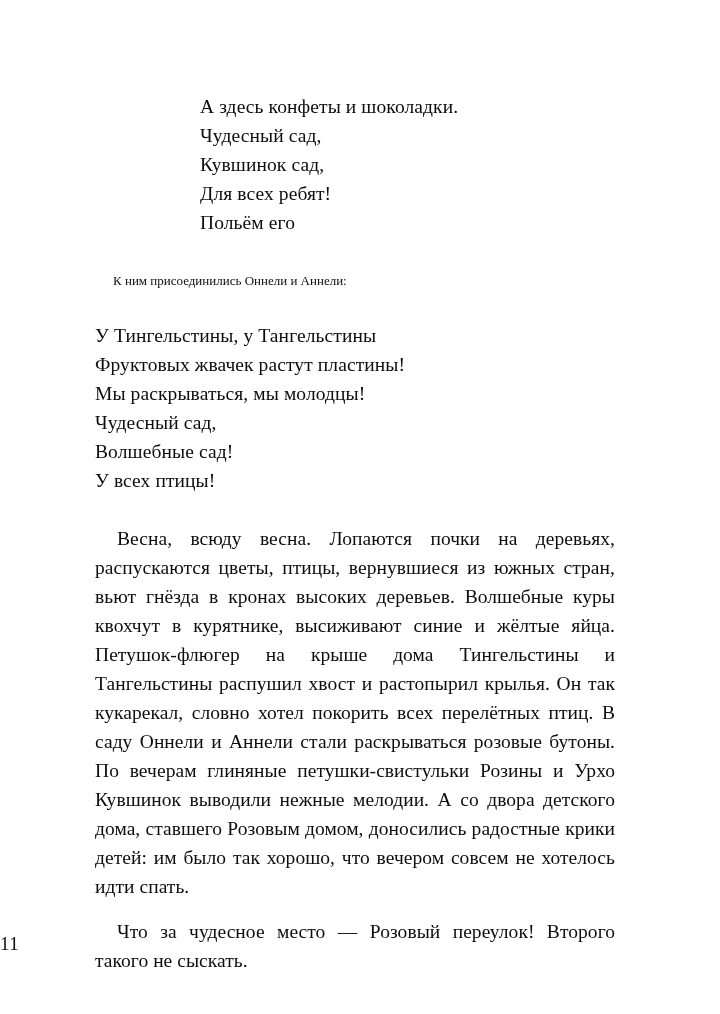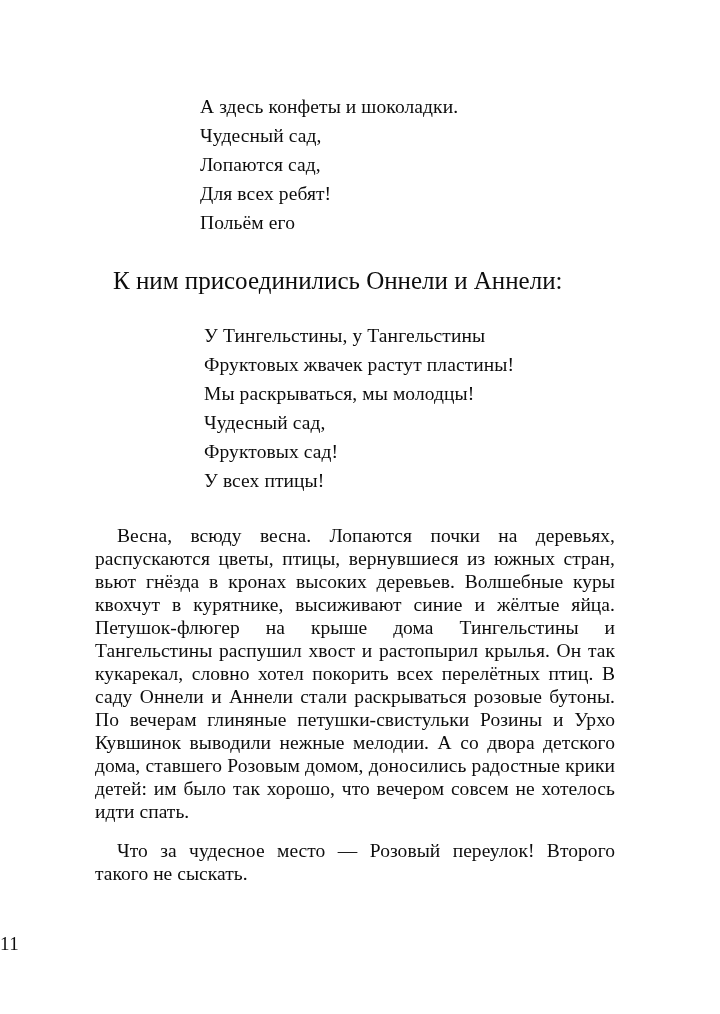--- a/index.html
+++ b/index.html
@@ -43,36 +43,35 @@
     font-size: 19.5px;
     line-height: 29px;
     white-space: pre;
     letter-spacing: 0.1px;
   }
 
   .poem-first {
     margin-left: 105px;
   }
   .poem-second {
-    margin-left: 109px;
   }
 
   
   .intro-line {
-    font-size: 25px;
+    font-size: 13px;
     line-height: 29px;
     text-indent: 18px;
     margin: 0;
   }
 
   
   .prose {
     margin: 0;
     font-size: 19.5px;
-    line-height: 23px;
+    line-height: 29px;
     text-align: justify;
     text-justify: inter-word;
     text-indent: 22px;
     hyphens: manual;
     letter-spacing: 0.05px;
   }
   .prose + .prose {
     margin-top: 16px;
   }
 
@@ -95,37 +94,37 @@
 </head>
 <body>
 
 <div class="page">
 
   <div class="text-block">
 
     <div class="poem poem-first">
       <div class="verse-line">А здесь конфеты и шоколадки.</div>
       <div class="verse-line">Чудесный сад,</div>
-      <div class="verse-line">Лопаются сад,</div>
+      <div class="verse-line">Кувшинок сад,</div>
       <div class="verse-line">Для всех ребят!</div>
       <div class="verse-line">Польём его</div>
     </div>
 
     <div class="gap-poem-to-intro"></div>
 
     <p class="intro-line">К ним присоединились Оннели и Аннели:</p>
 
     <div class="gap-intro-to-poem"></div>
 
     <div class="poem poem-second">
       <div class="verse-line">У Тингельстины, у Тангельстины</div>
       <div class="verse-line">Фруктовых жвачек растут пластины!</div>
       <div class="verse-line">Мы раскрываться, мы молодцы!</div>
       <div class="verse-line">Чудесный сад,</div>
-      <div class="verse-line">Фруктовых сад!</div>
+      <div class="verse-line">Волшебные сад!</div>
       <div class="verse-line">У всех птицы!</div>
     </div>
 
     <div class="gap-poem-to-prose"></div>
 
     <p class="prose">Весна, всюду весна. Лопаются почки на деревьях, распускаются цветы, птицы, вернувшиеся из южных стран, вьют гнёзда в кронах высоких деревьев. Волшебные куры квохчут в курятнике, высиживают синие и жёлтые яйца. Петушок-флюгер на крыше дома Тингельстины и Тангельстины распушил хвост и растопырил крылья. Он так кукарекал, словно хотел покорить всех перелётных птиц. В саду Оннели и Аннели стали раскрываться розовые бутоны. По вечерам глиняные петушки-свистульки Розины и Урхо Кувшинок выводили нежные мелодии. А со двора детского дома, ставшего Розовым домом, доносились радостные крики детей: им было так хорошо, что вечером совсем не хотелось идти спать.</p>
     <p class="prose">Что за чудесное место — Розовый переулок! Второго такого не сыскать.</p>
 
   </div>
 

